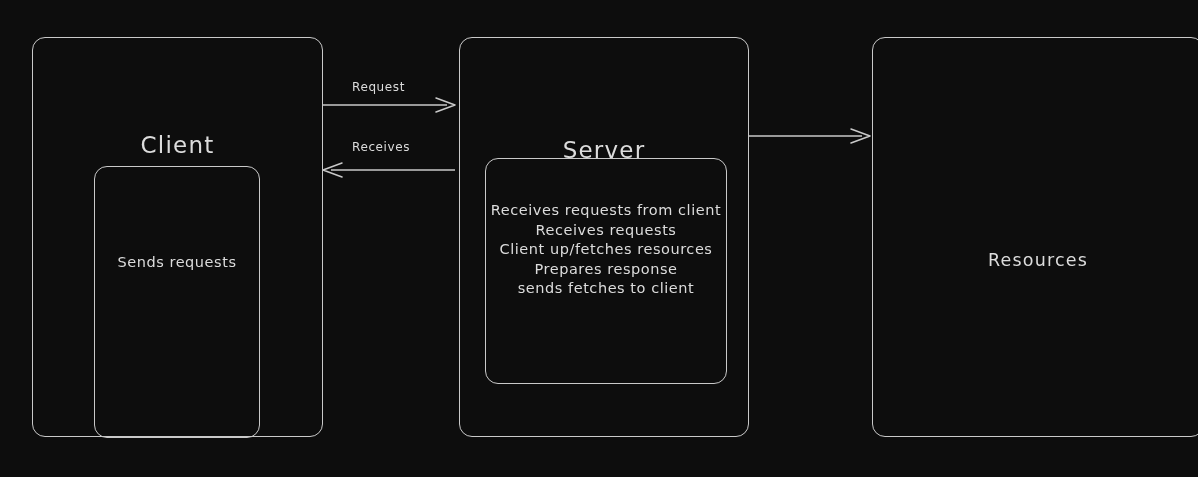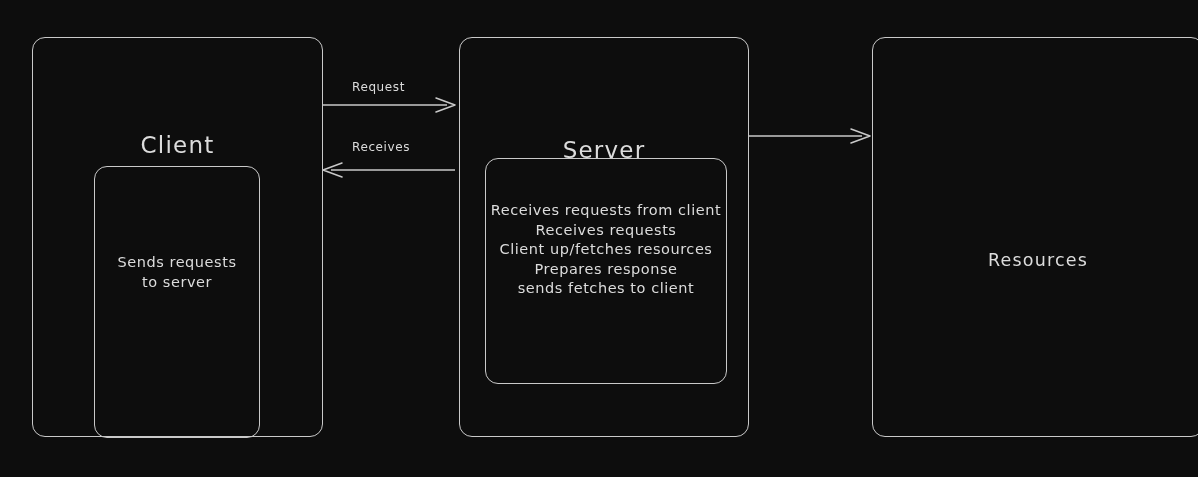--- a/index.html
+++ b/index.html
@@ -103,21 +103,20 @@
 <body>
 
 <div id="canvas">
 
   <div class="node-box" id="client-box">
     <div class="node-title" id="client-title">Client</div>
 
     <div class="inner-box" id="client-inner">
       <div class="body-text" id="client-inner-text">
         <span class="line">Sends requests</span>
-        <span class="line">to server</span>
       </div>
     </div>
   </div>
 
   <div class="node-box" id="server-box">
     <div class="node-title" id="server-title">Server</div>
 
     <div class="inner-box" id="server-inner">
       <div class="body-text" id="server-inner-text">
         <span class="line">Receives requests from client</span>

